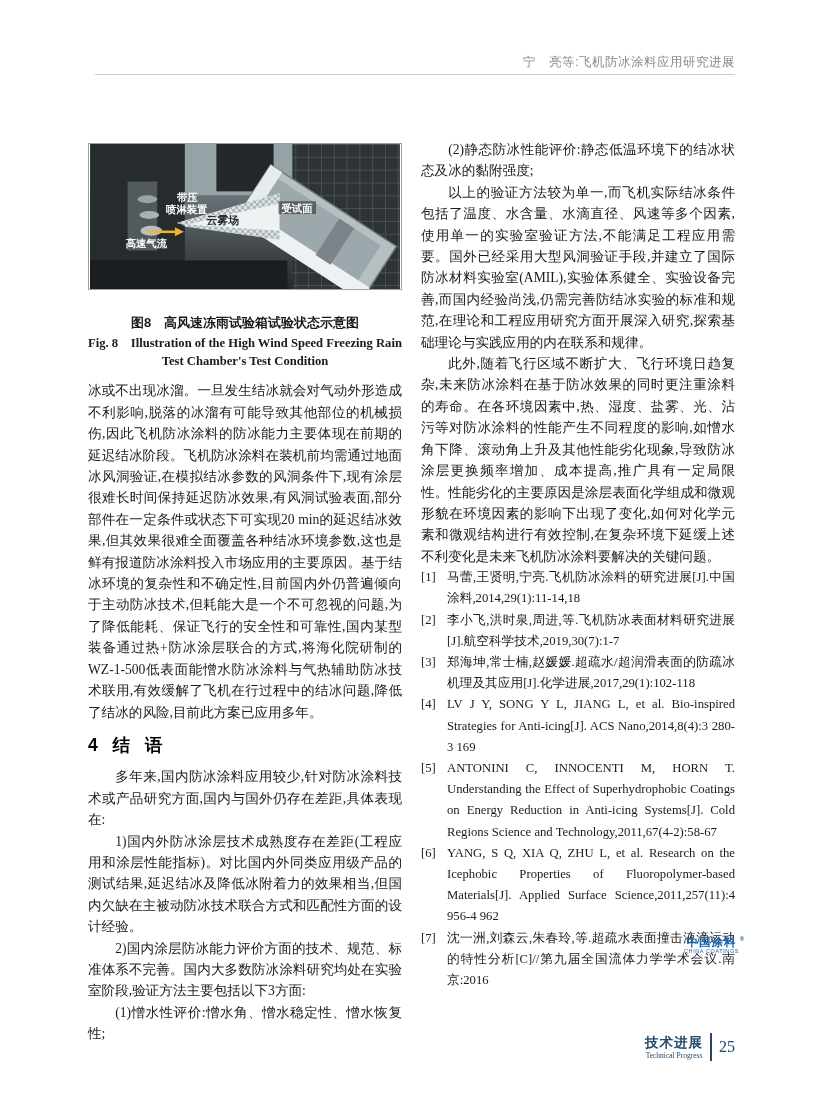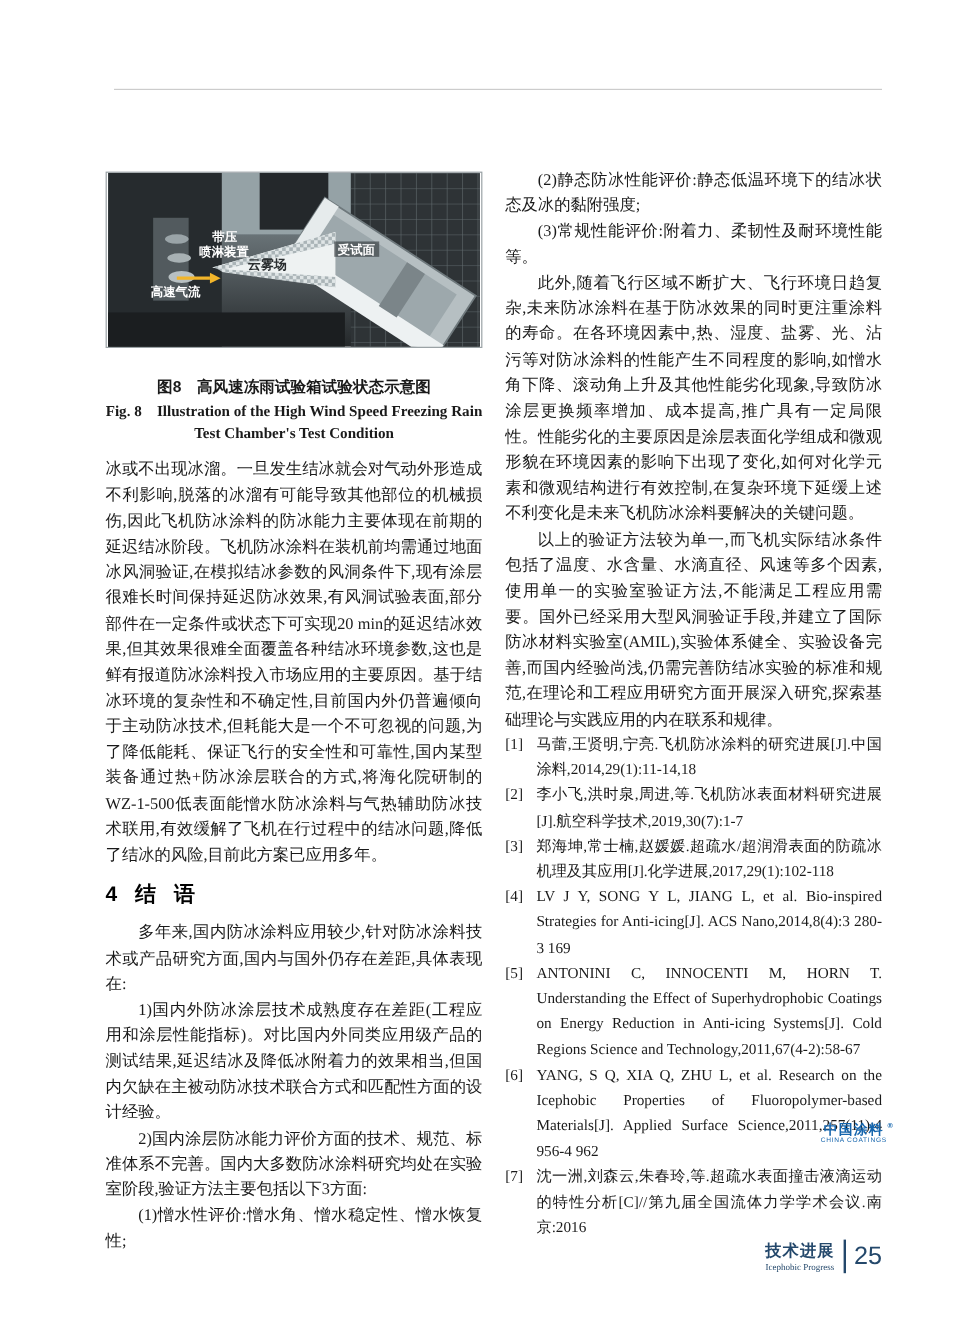--- a/index.html
+++ b/index.html
@@ -38,29 +38,30 @@
   .logo-cn{font-size:11.5px;font-weight:bold;letter-spacing:1px;line-height:12px;position:relative;text-align:center;}
   .logo-reg{position:absolute;top:-3px;right:-6px;font-size:6px;}
   .logo-en{font-size:5.5px;letter-spacing:.6px;line-height:7px;}
   
   .footer{position:absolute;right:81px;top:1033px;display:flex;align-items:center;
         font-family:"Liberation Sans","DejaVu Sans",sans-serif;color:#24486b;}
   .footer-labels{text-align:center;padding-right:7px;}
   .footer-cn{font-size:13.5px;font-weight:bold;letter-spacing:1px;line-height:16px;}
   .footer-en{font-size:7.5px;line-height:9px;font-family:"Liberation Serif","DejaVu Serif",serif;}
   .footer-bar{width:0;height:28px;border-left:2px solid #24486b;}
-  .footer-page{font-size:21px;padding-left:7px;font-family:Liberation Sans, sans-serif;}
+  .footer-page{font-size:16px;padding-left:7px;font-family:Liberation Serif, serif;}
   
   .ph-label{font-family:"Liberation Sans","DejaVu Sans",sans-serif;font-weight:bold;}
 </style>
 </head>
 <body>
 
 <div class="page">
 
+  <div class="running-head">宁　亮等:飞机防冰涂料应用研究进展</div>
   <div class="head-rule"></div>
 
   <div class="col col-left">
 
     <svg class="figure-photo" viewBox="0 0 314 147" xmlns="http://www.w3.org/2000/svg">
       <defs>
         <linearGradient id="bgGrad" x1="0" y1="0" x2="0" y2="1">
           <stop offset="0" stop-color="#8e9b9f"></stop>
           <stop offset="0.55" stop-color="#545c60"></stop>
           <stop offset="1" stop-color="#24282a"></stop>
@@ -121,23 +122,22 @@
     <p>冰或不出现冰溜。一旦发生结冰就会对气动外形造成不利影响,脱落的冰溜有可能导致其他部位的机械损伤,因此飞机防冰涂料的防冰能力主要体现在前期的延迟结冰阶段。飞机防冰涂料在装机前均需通过地面冰风洞验证,在模拟结冰参数的风洞条件下,现有涂层很难长时间保持延迟防冰效果,有风洞试验表面,部分部件在一定条件或状态下可实现20 min的延迟结冰效果,但其效果很难全面覆盖各种结冰环境参数,这也是鲜有报道防冰涂料投入市场应用的主要原因。基于结冰环境的复杂性和不确定性,目前国内外仍普遍倾向于主动防冰技术,但耗能大是一个不可忽视的问题,为了降低能耗、保证飞行的安全性和可靠性,国内某型装备通过热+防冰涂层联合的方式,将海化院研制的WZ-1-500低表面能憎水防冰涂料与气热辅助防冰技术联用,有效缓解了飞机在行过程中的结冰问题,降低了结冰的风险,目前此方案已应用多年。</p>
     <p class="sec-head">4 结 语</p>
     <p class="indent">多年来,国内防冰涂料应用较少,针对防冰涂料技术或产品研究方面,国内与国外仍存在差距,具体表现在:</p>
     <p class="indent">1)国内外防冰涂层技术成熟度存在差距(工程应用和涂层性能指标)。对比国内外同类应用级产品的测试结果,延迟结冰及降低冰附着力的效果相当,但国内欠缺在主被动防冰技术联合方式和匹配性方面的设计经验。</p>
     <p class="indent">2)国内涂层防冰能力评价方面的技术、规范、标准体系不完善。国内大多数防冰涂料研究均处在实验室阶段,验证方法主要包括以下3方面:</p>
     <p class="indent">(1)憎水性评价:憎水角、憎水稳定性、憎水恢复性;</p>
   </div>
 
   <div class="col col-right">
     <p class="indent">(2)静态防冰性能评价:静态低温环境下的结冰状态及冰的黏附强度;</p>
-    <p class="indent">(3)常规性能评价:附着力、柔韧性及耐环境性能等。</p>
+    <p class="indent">以上的验证方法较为单一,而飞机实际结冰条件包括了温度、水含量、水滴直径、风速等多个因素,使用单一的实验室验证方法,不能满足工程应用需要。国外已经采用大型风洞验证手段,并建立了国际防冰材料实验室(AMIL),实验体系健全、实验设备完善,而国内经验尚浅,仍需完善防结冰实验的标准和规范,在理论和工程应用研究方面开展深入研究,探索基础理论与实践应用的内在联系和规律。</p>
     <p class="indent">此外,随着飞行区域不断扩大、飞行环境日趋复杂,未来防冰涂料在基于防冰效果的同时更注重涂料的寿命。在各环境因素中,热、湿度、盐雾、光、沾污等对防冰涂料的性能产生不同程度的影响,如憎水角下降、滚动角上升及其他性能劣化现象,导致防冰涂层更换频率增加、成本提高,推广具有一定局限性。性能劣化的主要原因是涂层表面化学组成和微观形貌在环境因素的影响下出现了变化,如何对化学元素和微观结构进行有效控制,在复杂环境下延缓上述不利变化是未来飞机防冰涂料要解决的关键问题。</p>
-    <p class="indent">以上的验证方法较为单一,而飞机实际结冰条件包括了温度、水含量、水滴直径、风速等多个因素,使用单一的实验室验证方法,不能满足工程应用需要。国外已经采用大型风洞验证手段,并建立了国际防冰材料实验室(AMIL),实验体系健全、实验设备完善,而国内经验尚浅,仍需完善防结冰实验的标准和规范,在理论和工程应用研究方面开展深入研究,探索基础理论与实践应用的内在联系和规律。</p>
 
 
     <ul class="ref-list">
       <li class="ref-item">
         <span class="ref-num">[1]</span>
         <span class="ref-text">马蕾,王贤明,宁亮.飞机防冰涂料的研究进展[J].中国涂料,2014,29(1):11-14,18</span>
       </li>
       <li class="ref-item">
         <span class="ref-num">[2]</span>
         <span class="ref-text">李小飞,洪时泉,周进,等.飞机防冰表面材料研究进展[J].航空科学技术,2019,30(7):1-7</span>
@@ -166,19 +166,19 @@
   </div>
 
   <div class="logo">
     <div class="logo-cn"><span>中国涂料</span><span class="logo-reg">®</span></div>
     <div class="logo-en">CHINA COATINGS</div>
   </div>
 
   <div class="footer">
     <div class="footer-labels">
       <div class="footer-cn">技术进展</div>
-      <div class="footer-en">Icephobic Progress</div>
+      <div class="footer-en">Technical Progress</div>
     </div>
     <div class="footer-bar"></div>
     <div class="footer-page">25</div>
   </div>
 
 </div>
 
 </body></html>

